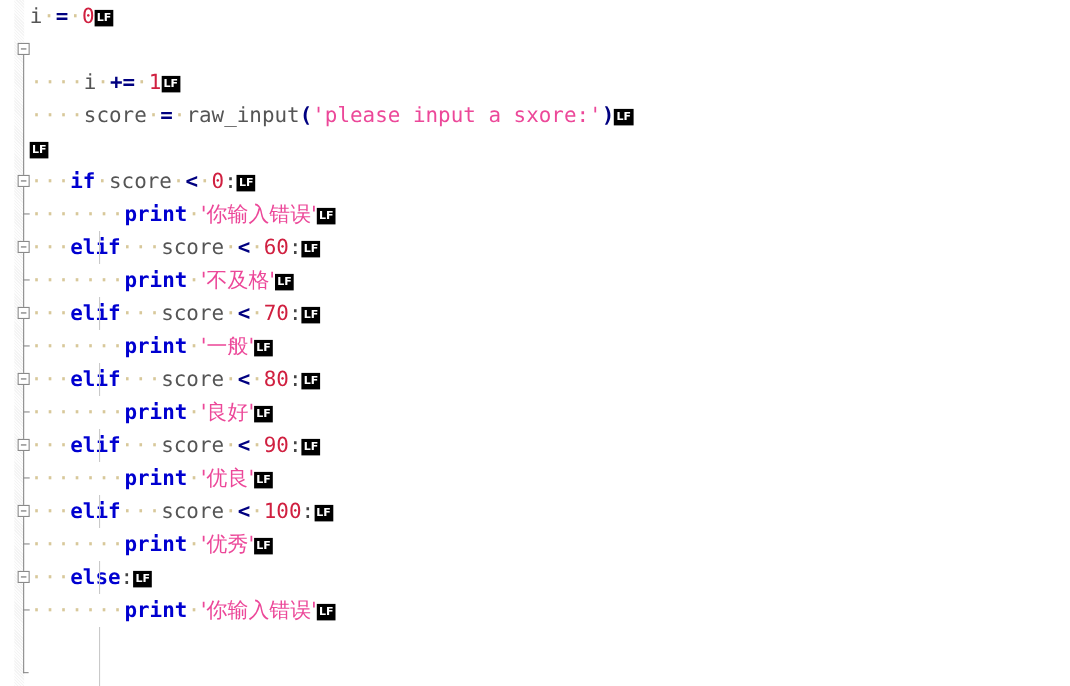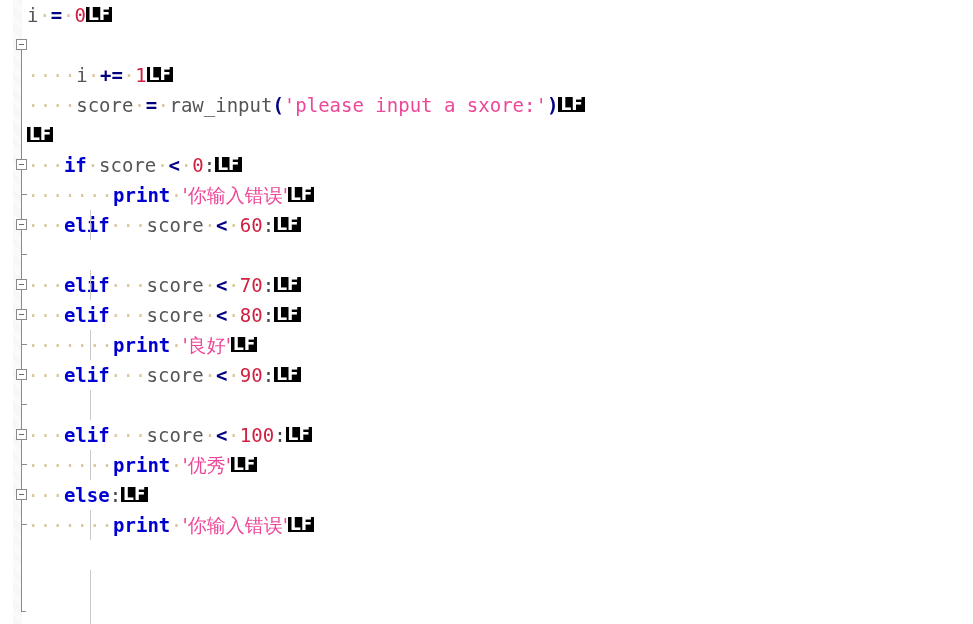--- a/index.html
+++ b/index.html
@@ -127,21 +127,21 @@
     width: 12.3px;
     text-align: center;
   }
 
   
   .lf {
     display: inline-block;
     background: #000000;
     color: #ffffff;
     font-weight: bold;
-    font-size: 17px;
+    font-size: 10px;
     line-height: 15px;
     height: 15px;
     padding: 0 2px;
     vertical-align: 2px;
     letter-spacing: 0px;
     font-family: "DejaVu Sans", "Liberation Sans", sans-serif;
   }
 
   
   .indent-guide {
@@ -163,26 +163,27 @@
 
   <div class="code" id="code-lines">
       <div class="line"><span class="line-text"><span class="id">i</span><span class="sp">·</span><span class="op">=</span><span class="sp">·</span><span class="num">0</span><span class="lf">LF</span></span></div>
       <div class="line"><span class="fold-box"></span></div>
       <div class="line"><span class="line-text"><span class="sp">·</span><span class="sp">·</span><span class="sp">·</span><span class="sp">·</span><span class="id">i</span><span class="sp">·</span><span class="op">+=</span><span class="sp">·</span><span class="num">1</span><span class="lf">LF</span></span></div>
       <div class="line"><span class="line-text"><span class="sp">·</span><span class="sp">·</span><span class="sp">·</span><span class="sp">·</span><span class="id">score</span><span class="sp">·</span><span class="op">=</span><span class="sp">·</span><span class="id">raw_input</span><span class="op">(</span><span class="str">'please input a sxore:'</span><span class="op">)</span><span class="lf">LF</span></span></div>
       <div class="line"><span class="line-text"><span class="lf" style="margin-left: 0px;">LF</span></span></div>
       <div class="line"><span class="fold-box"></span><span class="line-text"><span class="sp">·</span><span class="sp">·</span><span class="sp">·</span><span class="kw">if</span><span class="sp">·</span><span class="id">score</span><span class="sp">·</span><span class="op">&lt;</span><span class="sp">·</span><span class="num">0</span><span class="punc">:</span><span class="lf">LF</span></span></div>
       <div class="line"><span class="fold-tick"></span><span class="line-text"><span class="sp">·</span><span class="sp">·</span><span class="sp">·</span><span class="sp">·</span><span class="sp">·</span><span class="sp">·</span><span class="sp">·</span><span class="kw">print</span><span class="sp">·</span><span class="str cn">'你输入错误'</span><span class="lf">LF</span></span></div>
       <div class="line"><span class="fold-box"></span><span class="line-text"><span class="sp">·</span><span class="sp">·</span><span class="sp">·</span><span class="kw">elif</span><span class="sp">·</span><span class="sp">·</span><span class="sp">·</span><span class="id">score</span><span class="sp">·</span><span class="op">&lt;</span><span class="sp">·</span><span class="num">60</span><span class="punc">:</span><span class="lf">LF</span></span></div>
-      <div class="line"><span class="fold-tick"></span></div>
+      <div class="line"><span class="fold-tick"></span><span class="line-text"><span class="sp">·</span><span class="sp">·</span><span class="sp">·</span><span class="sp">·</span><span class="sp">·</span><span class="sp">·</span><span class="sp">·</span><span class="kw">print</span><span class="sp">·</span><span class="str cn">'不及格'</span><span class="lf">LF</span></span></div>
       <div class="line"><span class="fold-box"></span><span class="line-text"><span class="sp">·</span><span class="sp">·</span><span class="sp">·</span><span class="kw">elif</span><span class="sp">·</span><span class="sp">·</span><span class="sp">·</span><span class="id">score</span><span class="sp">·</span><span class="op">&lt;</span><span class="sp">·</span><span class="num">70</span><span class="punc">:</span><span class="lf">LF</span></span></div>
+      <div class="line"><span class="fold-tick"></span><span class="line-text"><span class="sp">·</span><span class="sp">·</span><span class="sp">·</span><span class="sp">·</span><span class="sp">·</span><span class="sp">·</span><span class="sp">·</span><span class="kw">print</span><span class="sp">·</span><span class="str cn">'一般'</span><span class="lf">LF</span></span></div>
       <div class="line"><span class="fold-box"></span><span class="line-text"><span class="sp">·</span><span class="sp">·</span><span class="sp">·</span><span class="kw">elif</span><span class="sp">·</span><span class="sp">·</span><span class="sp">·</span><span class="id">score</span><span class="sp">·</span><span class="op">&lt;</span><span class="sp">·</span><span class="num">80</span><span class="punc">:</span><span class="lf">LF</span></span></div>
       <div class="line"><span class="fold-tick"></span><span class="line-text"><span class="sp">·</span><span class="sp">·</span><span class="sp">·</span><span class="sp">·</span><span class="sp">·</span><span class="sp">·</span><span class="sp">·</span><span class="kw">print</span><span class="sp">·</span><span class="str cn">'良好'</span><span class="lf">LF</span></span></div>
       <div class="line"><span class="fold-box"></span><span class="line-text"><span class="sp">·</span><span class="sp">·</span><span class="sp">·</span><span class="kw">elif</span><span class="sp">·</span><span class="sp">·</span><span class="sp">·</span><span class="id">score</span><span class="sp">·</span><span class="op">&lt;</span><span class="sp">·</span><span class="num">90</span><span class="punc">:</span><span class="lf">LF</span></span></div>
-      <div class="line"><span class="fold-tick"></span></div>
+      <div class="line"><span class="fold-tick"></span><span class="line-text"><span class="sp">·</span><span class="sp">·</span><span class="sp">·</span><span class="sp">·</span><span class="sp">·</span><span class="sp">·</span><span class="sp">·</span><span class="kw">print</span><span class="sp">·</span><span class="str cn">'优良'</span><span class="lf">LF</span></span></div>
       <div class="line"><span class="fold-box"></span><span class="line-text"><span class="sp">·</span><span class="sp">·</span><span class="sp">·</span><span class="kw">elif</span><span class="sp">·</span><span class="sp">·</span><span class="sp">·</span><span class="id">score</span><span class="sp">·</span><span class="op">&lt;</span><span class="sp">·</span><span class="num">100</span><span class="punc">:</span><span class="lf">LF</span></span></div>
       <div class="line"><span class="fold-tick"></span><span class="line-text"><span class="sp">·</span><span class="sp">·</span><span class="sp">·</span><span class="sp">·</span><span class="sp">·</span><span class="sp">·</span><span class="sp">·</span><span class="kw">print</span><span class="sp">·</span><span class="str cn">'优秀'</span><span class="lf">LF</span></span></div>
       <div class="line"><span class="fold-box"></span><span class="line-text"><span class="sp">·</span><span class="sp">·</span><span class="sp">·</span><span class="kw">else</span><span class="punc">:</span><span class="lf">LF</span></span></div>
       <div class="line"><span class="fold-tick"></span><span class="line-text"><span class="sp">·</span><span class="sp">·</span><span class="sp">·</span><span class="sp">·</span><span class="sp">·</span><span class="sp">·</span><span class="sp">·</span><span class="kw">print</span><span class="sp">·</span><span class="str cn">'你输入错误'</span><span class="lf">LF</span></span></div>
       <div class="line"><span class="line-text"></span></div>
     </div>
 
   <div id="indent-guides">
       <div class="indent-guide" style="left: 90px; top: 210px; height: 30px;"></div>
       <div class="indent-guide" style="left: 90px; top: 270px; height: 30px;"></div>

